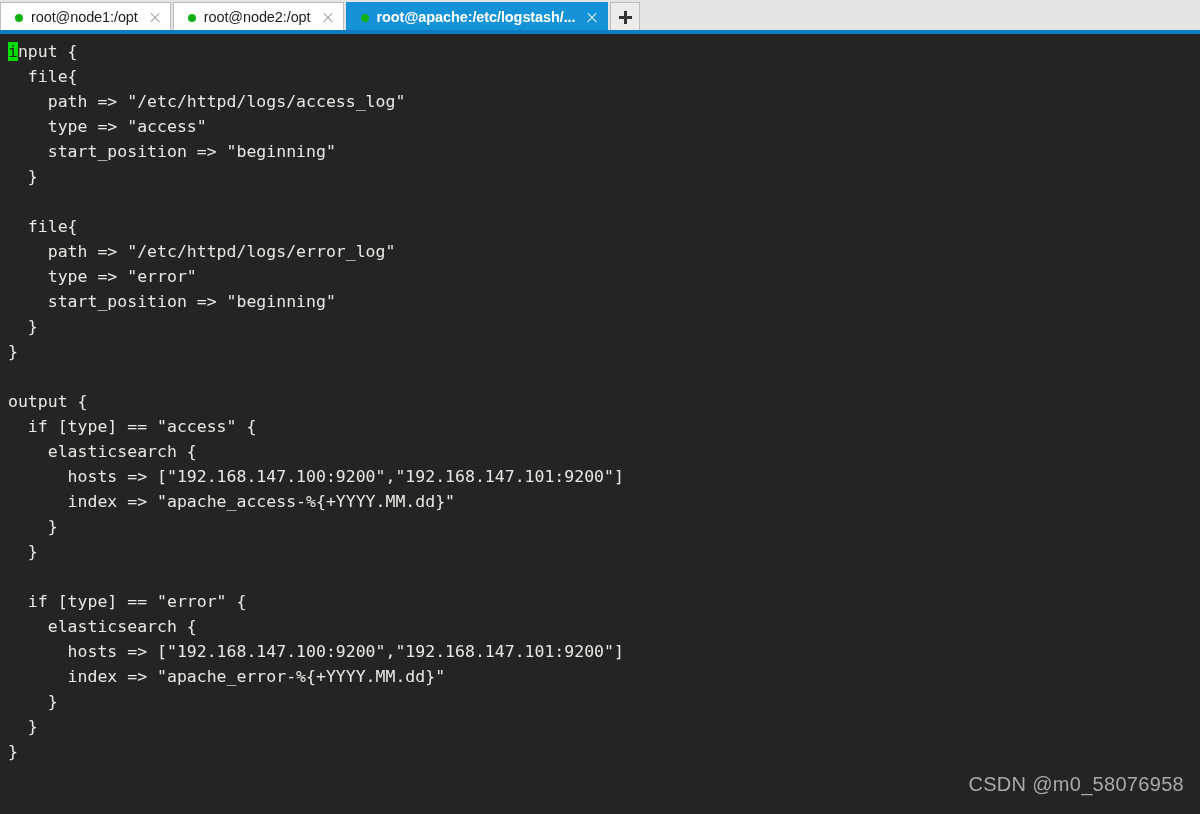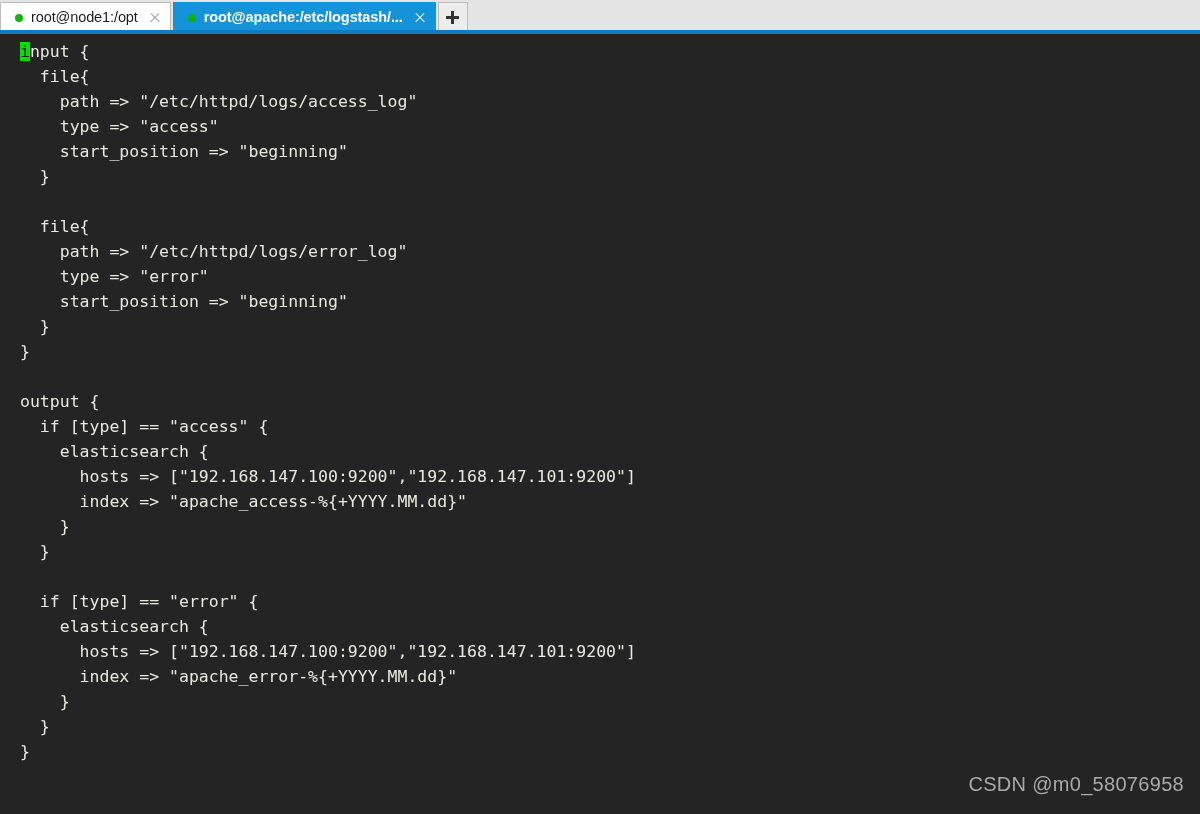--- a/index.html
+++ b/index.html
@@ -130,21 +130,21 @@
     background: #0d7cc4;
   }
 
   
   #terminal {
     position: relative;
     width: 1200px;
     height: 780px;
     background: #242424;
     box-sizing: border-box;
-    padding: 5px 0 0 20px;
+    padding: 5px 0 0 8px;
     overflow: hidden;
   }
   #terminal-screen {
     font-family: "DejaVu Sans Mono", "Liberation Mono", monospace;
     font-size: 16.5px;
     line-height: 25px;
     color: #e9e9e3;
     white-space: pre;
     letter-spacing: 0px;
   }
@@ -171,20 +171,25 @@
 
 <div id="tab-bar">
   <div id="tab-strip">
 
     <div class="tab">
       <span class="tab-dot"></span>
       <span class="tab-title">root@node1:/opt</span>
       <span class="tab-close"></span>
     </div>
 
+    <div class="tab">
+      <span class="tab-dot"></span>
+      <span class="tab-title">root@node2:/opt</span>
+      <span class="tab-close"></span>
+    </div>
 
     <div class="tab active">
       <span class="tab-dot"></span>
       <span class="tab-title">root@apache:/etc/logstash/...</span>
       <span class="tab-close"></span>
     </div>
 
     <div id="new-tab-button"></div>
   </div>
 

